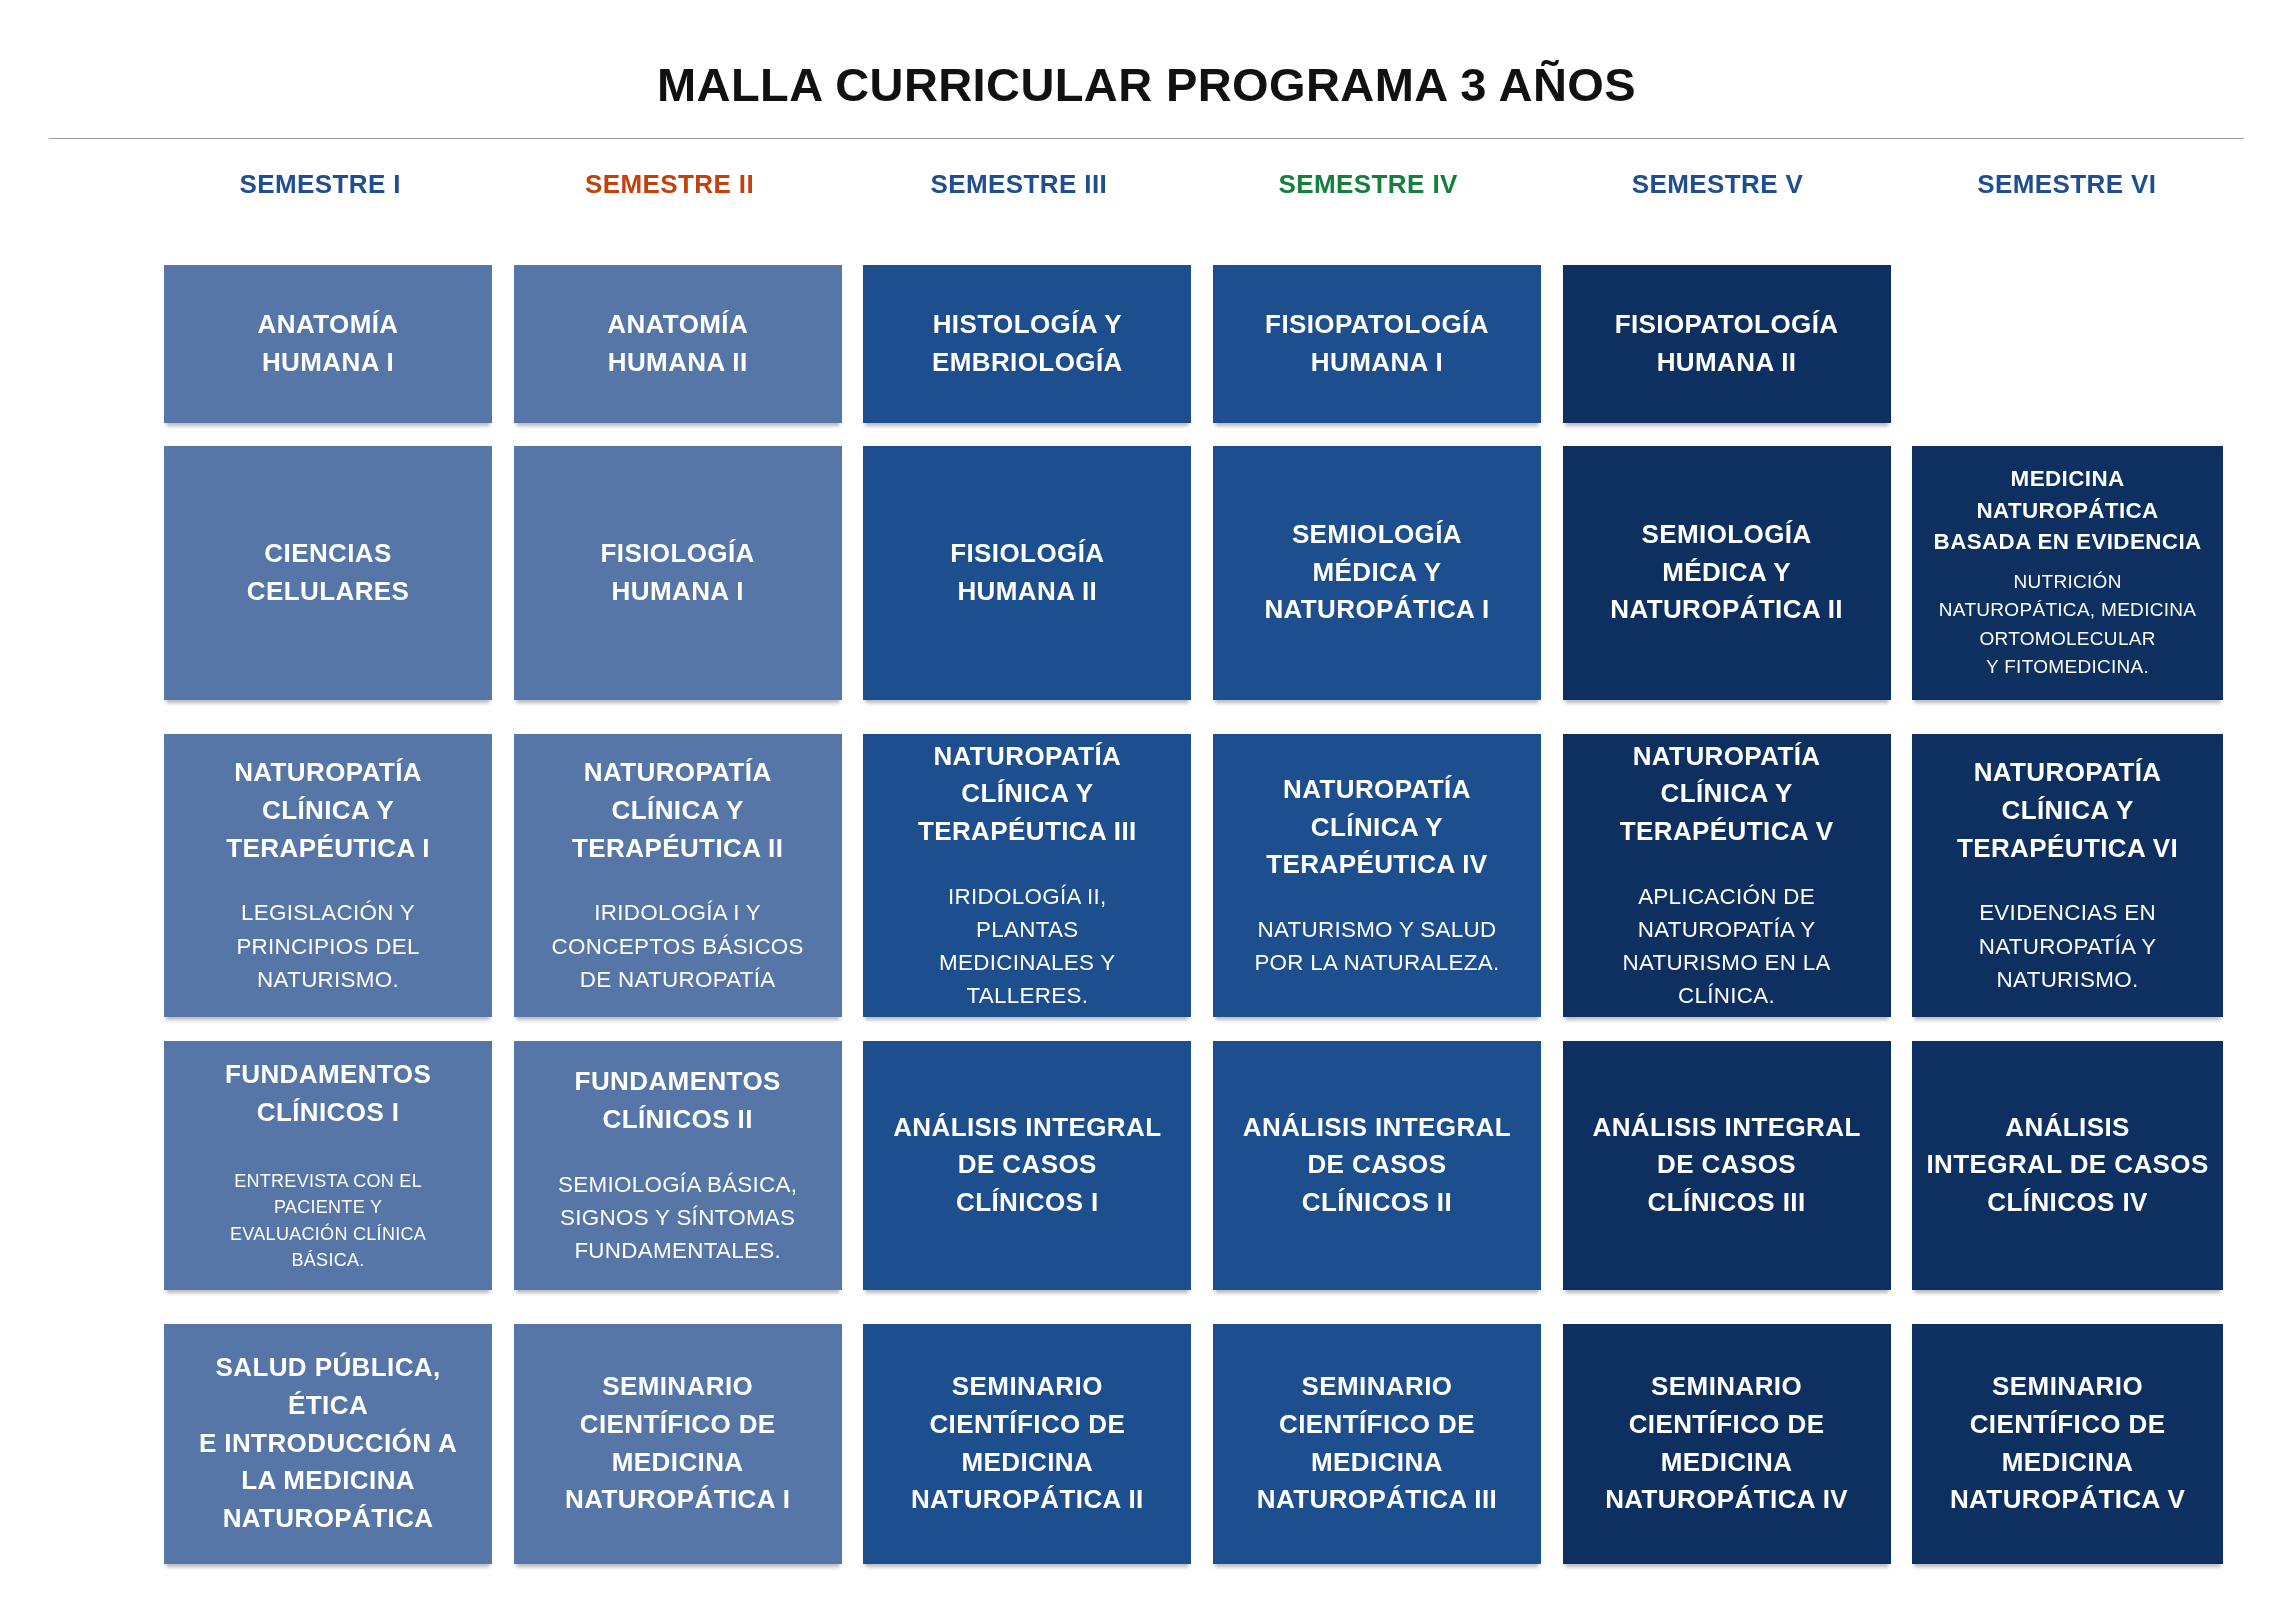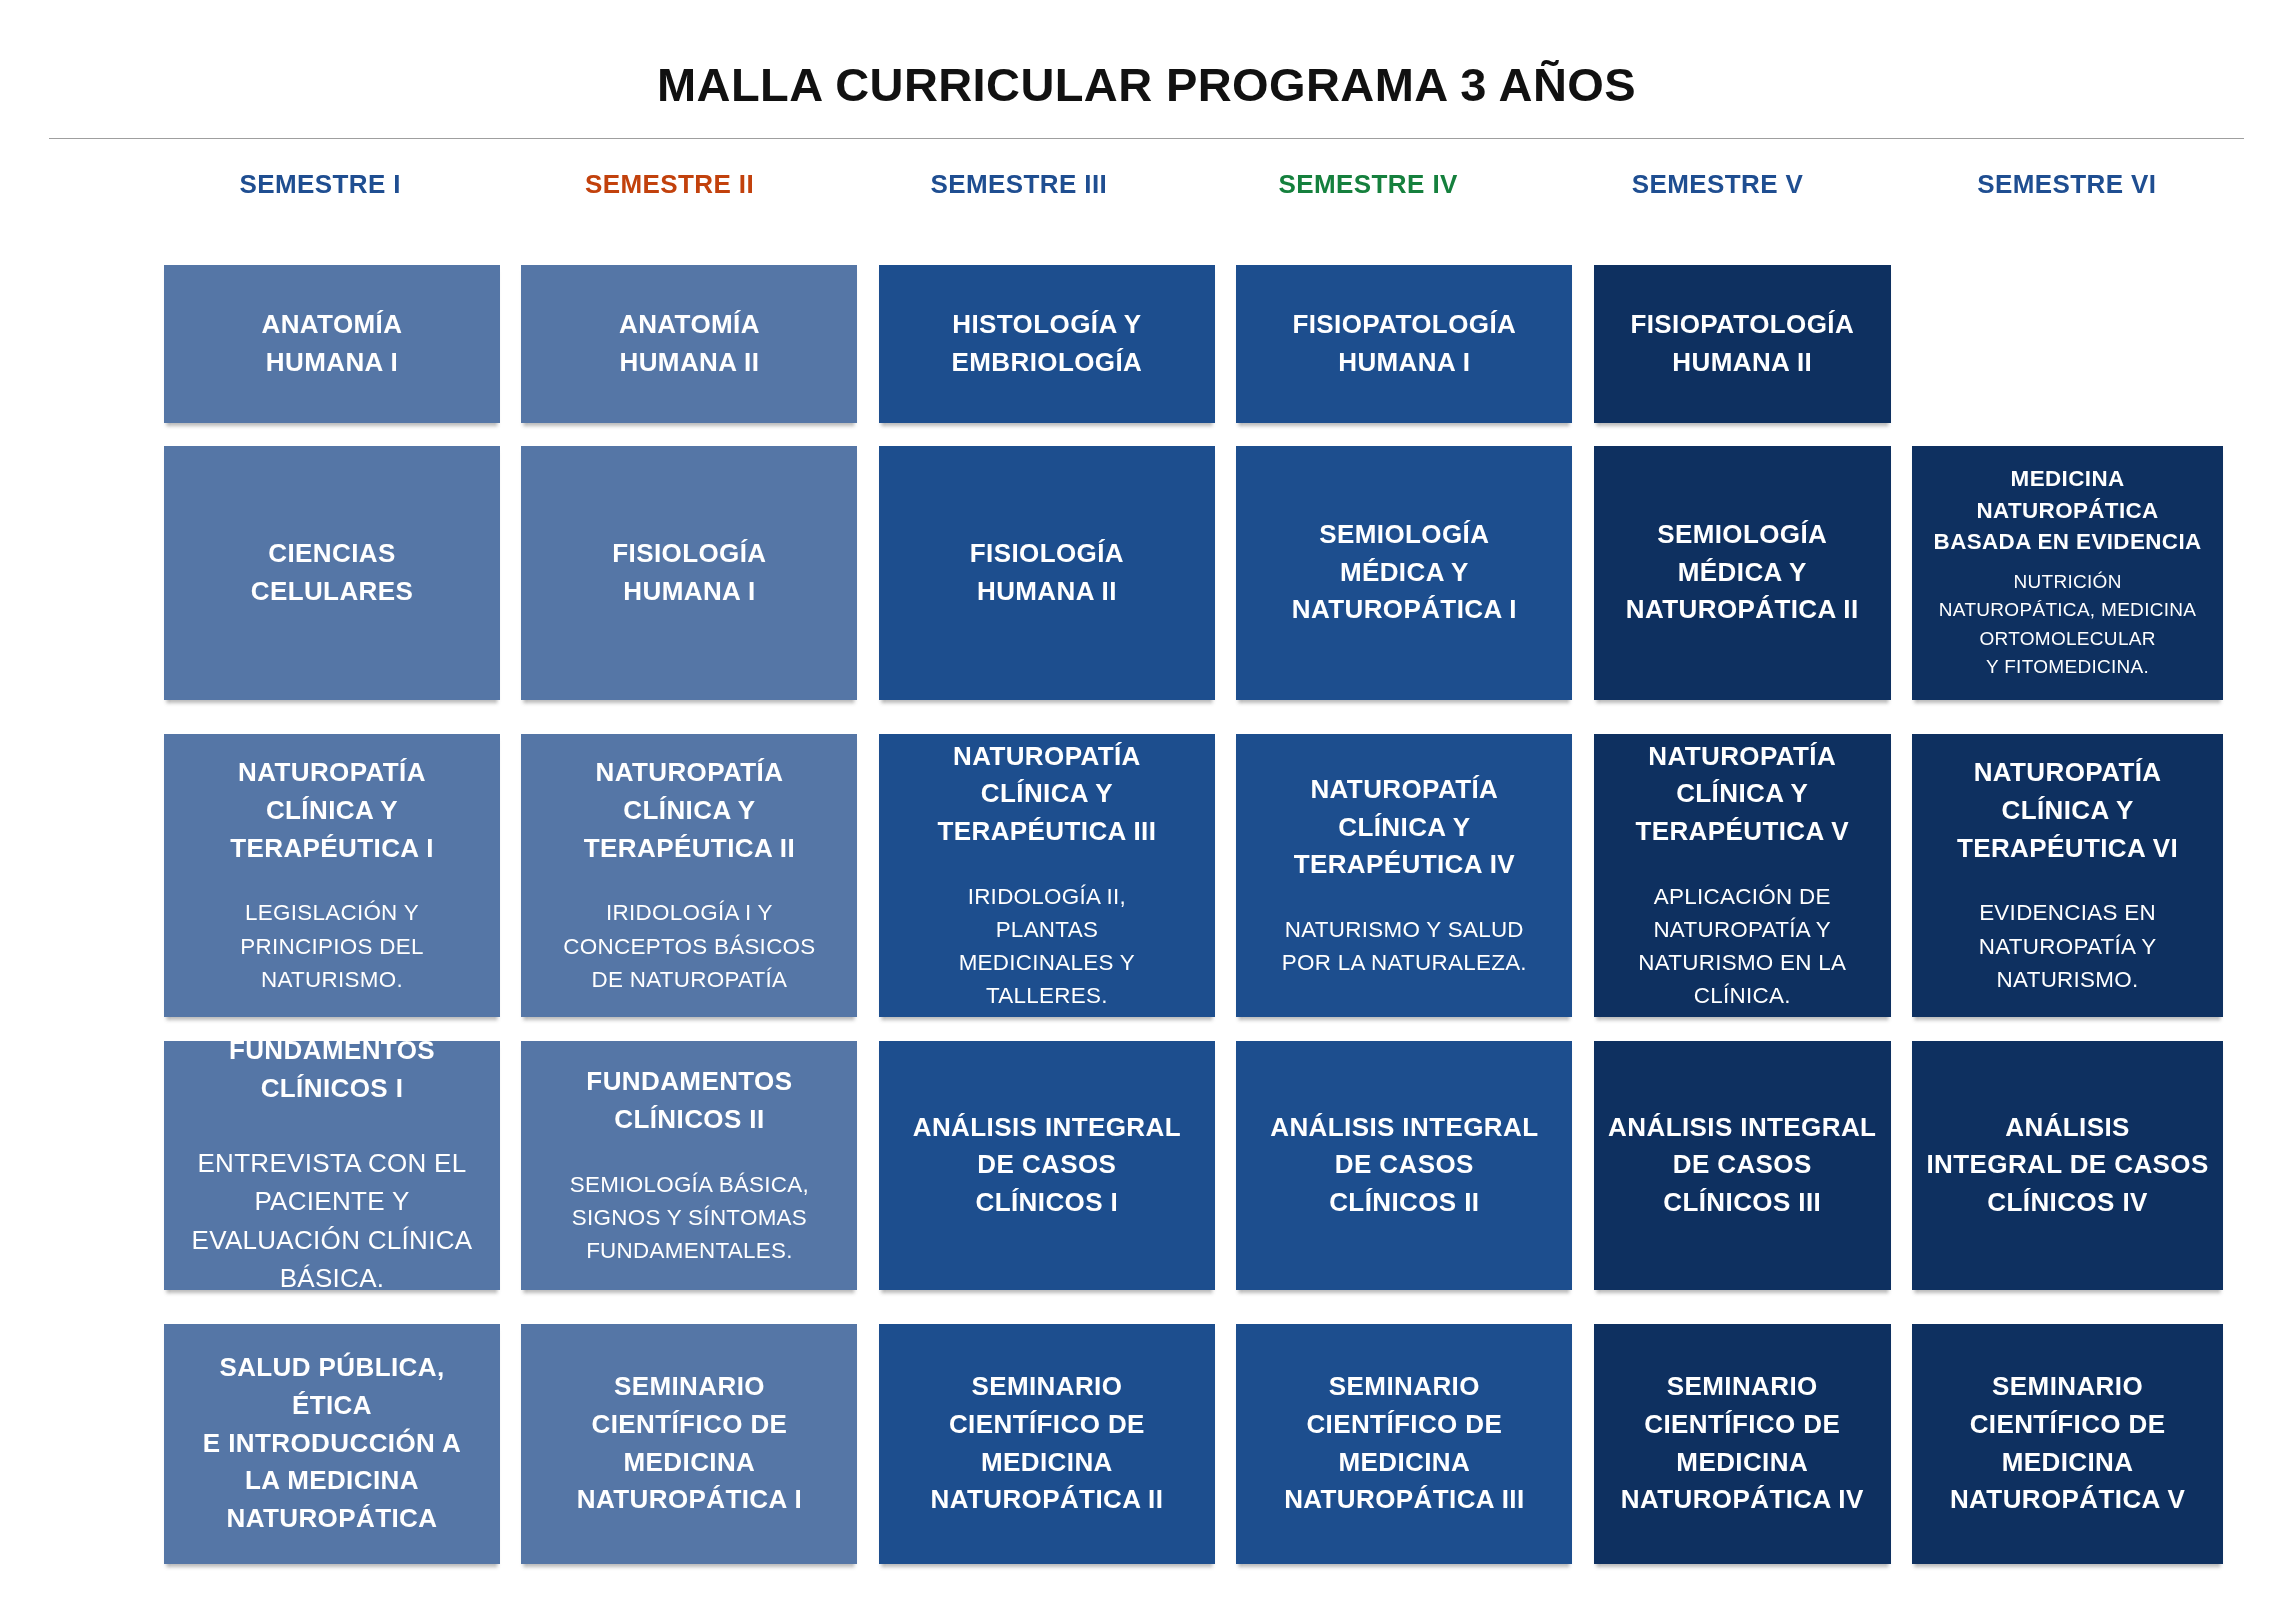--- a/index.html
+++ b/index.html
@@ -11,34 +11,34 @@
   .title { padding-top:57px; text-align:center; font-size:47px; font-weight:700;
     color:#111111; letter-spacing:0.4px; line-height:1.2; }
 
   .divider { margin:25px 49px 0 49px; border-top:1.8px solid #9f9f9f; }
 
   .headers { display:grid; grid-template-columns:repeat(6,1fr); column-gap:37px;
     margin:30px 70px 64px 164px; }
   .sem-header { text-align:center; font-size:26px; font-weight:700;
     letter-spacing:0.4px; line-height:1.2; }
 
-  .grid { display:grid; grid-template-columns:repeat(4,1fr); column-gap:21.5px;
+  .grid { display:grid; grid-template-columns:repeat(5,1fr); column-gap:21.5px;
     grid-template-rows:158px 23px 254px 34px 283px 24px 249px 34px 240px;
     margin:0 70px 0 164px; }
 
   .card { display:flex; flex-direction:column; align-items:center; justify-content:center;
     text-align:center; color:#ffffff; padding:12.5px 14.3px;
     box-shadow:0 4.5px 3.6px -1.8px rgba(90,90,90,0.45); }
 
   .card-title { white-space:pre-line; font-size:26px; font-weight:700;
     line-height:1.45; letter-spacing:0.4px; }
   .card-sub { white-space:pre-line; font-size:22.4px; font-weight:400;
     line-height:1.48; margin-top:29px; letter-spacing:0.3px; }
 
-  .card-sub.small { font-size:26px; margin-top:36px; }
+  .card-sub.small { font-size:18px; margin-top:36px; }
   .card-title.small { font-size:22.4px; line-height:1.4; }
   .card-sub.tight { font-size:19px; margin-top:10.7px; line-height:1.5; }
 
   .c1{grid-column:1} .c2{grid-column:2} .c3{grid-column:3}
   .c4{grid-column:4} .c5{grid-column:5} .c6{grid-column:6}
   .r1{grid-row:1} .r2{grid-row:3} .r3{grid-row:5} .r4{grid-row:7} .r5{grid-row:9}
 </style>
 </head>
 <body>
 

